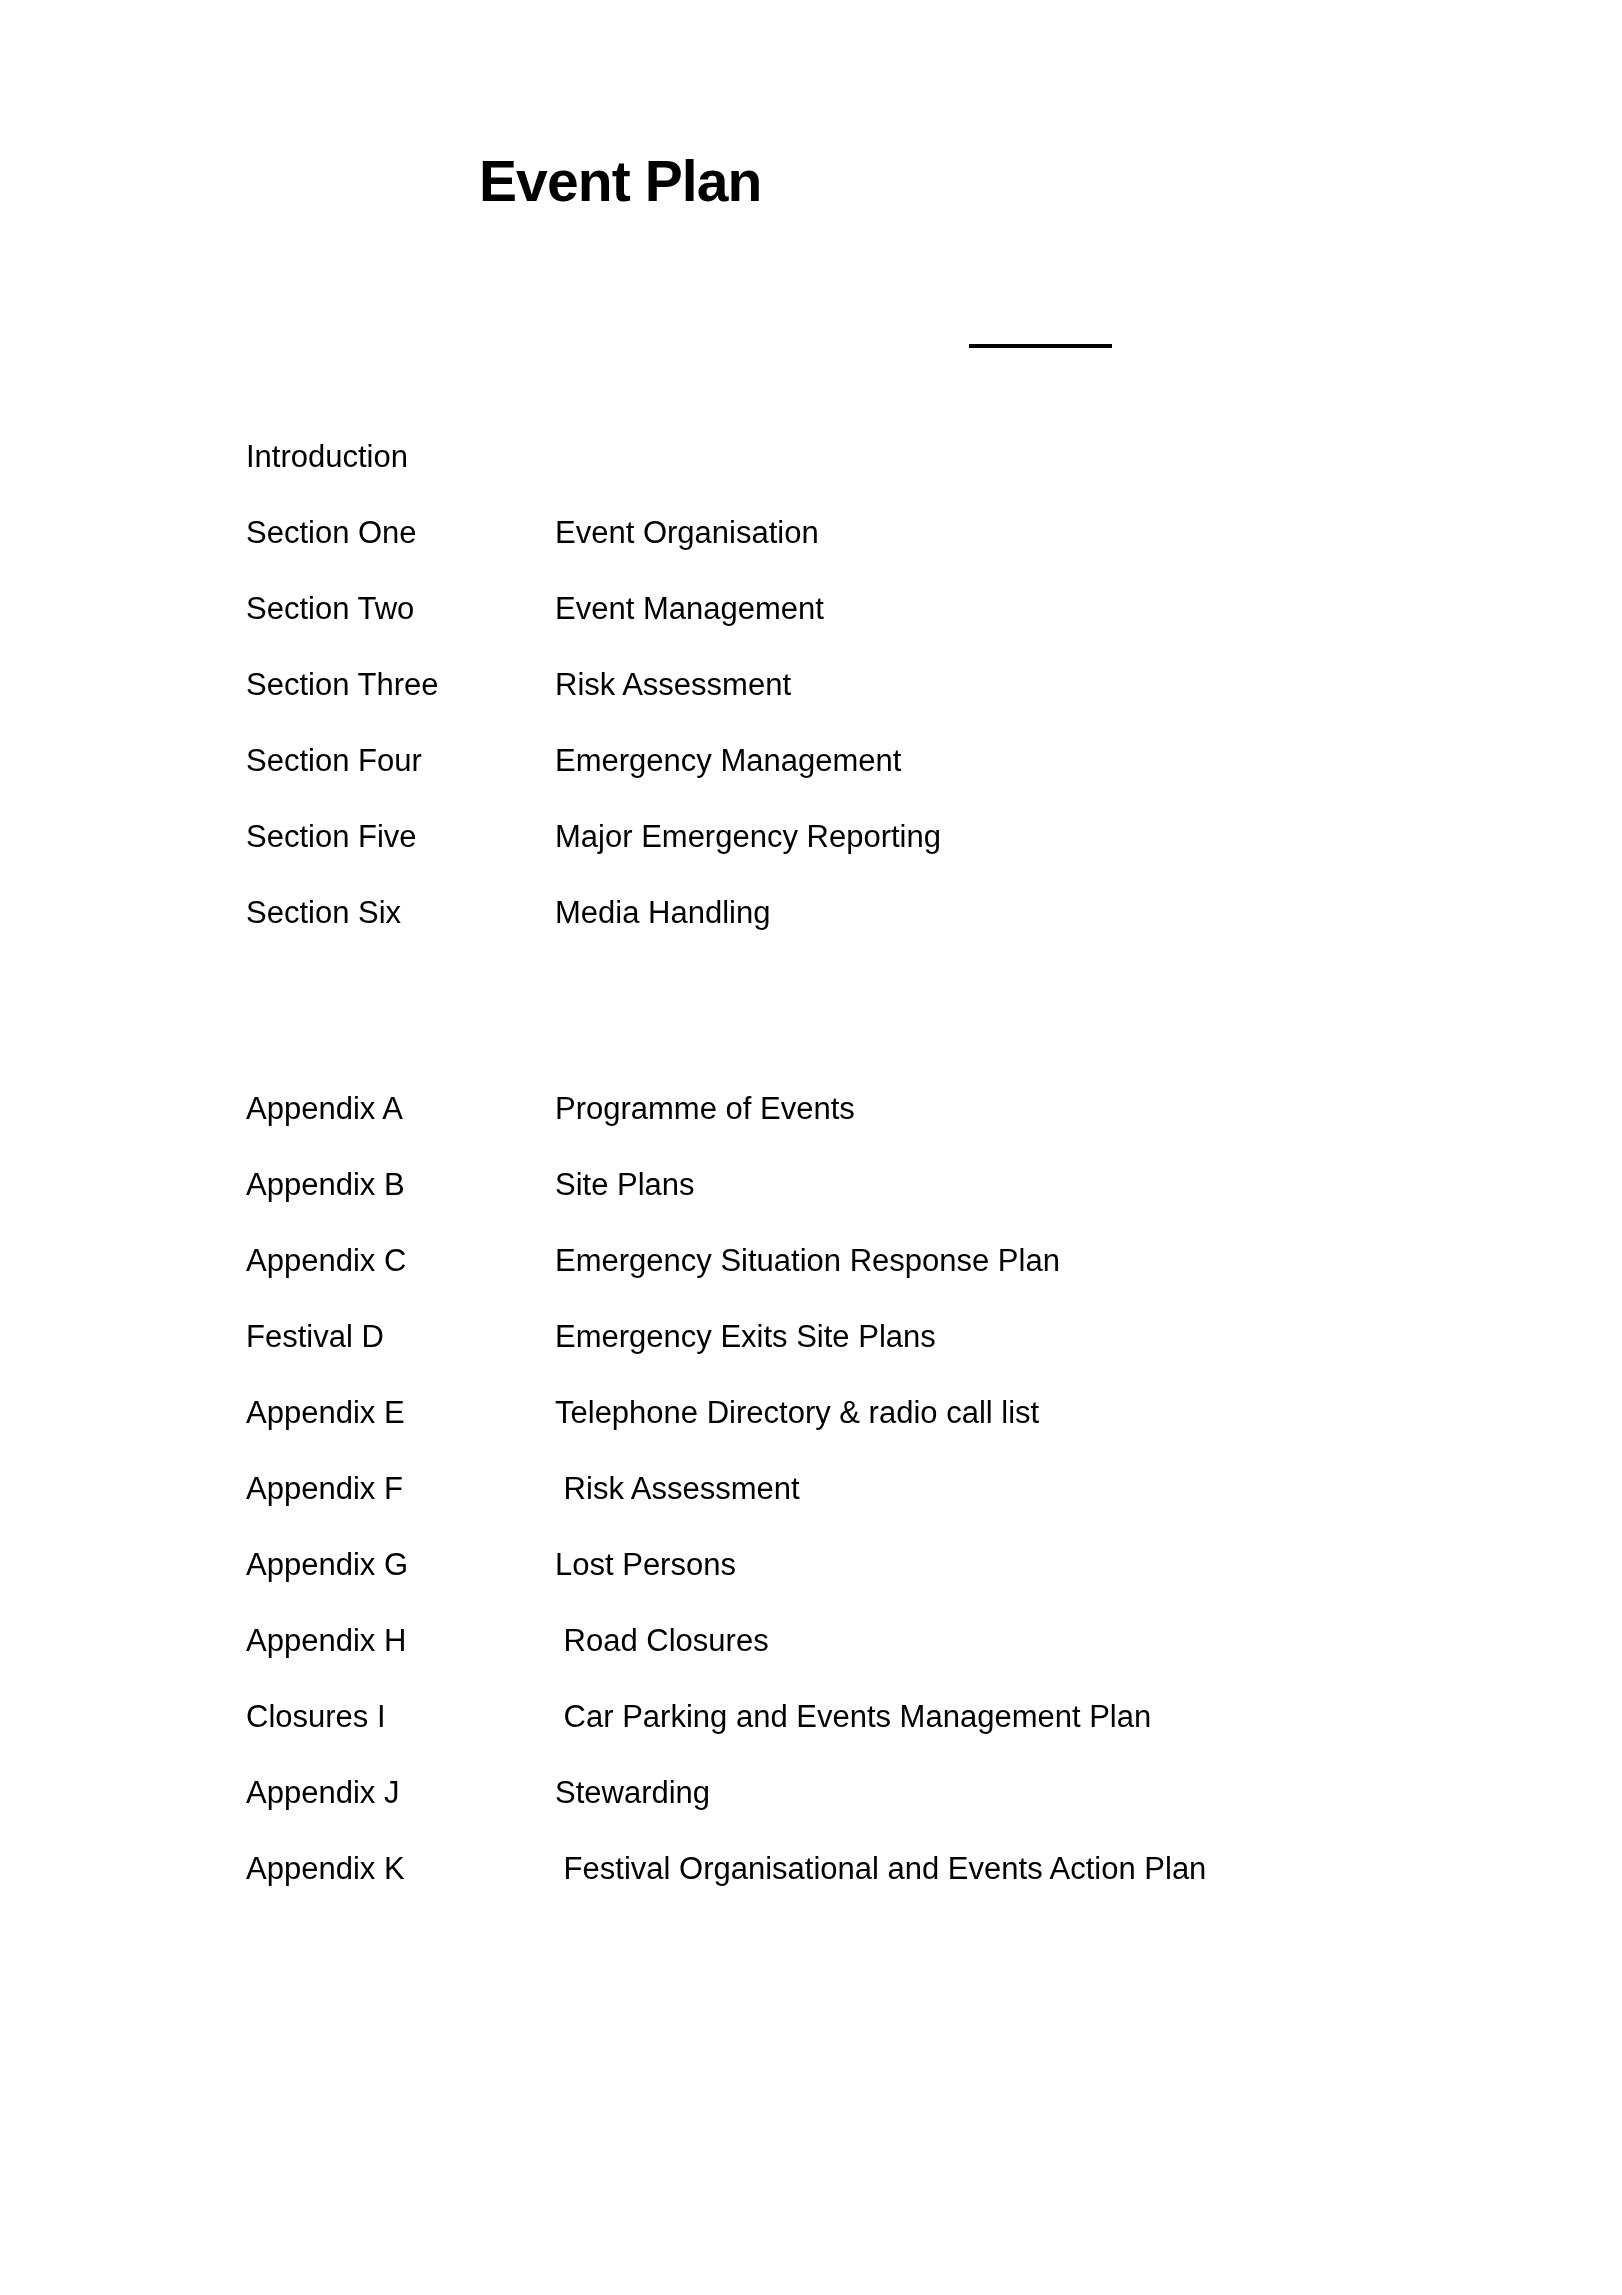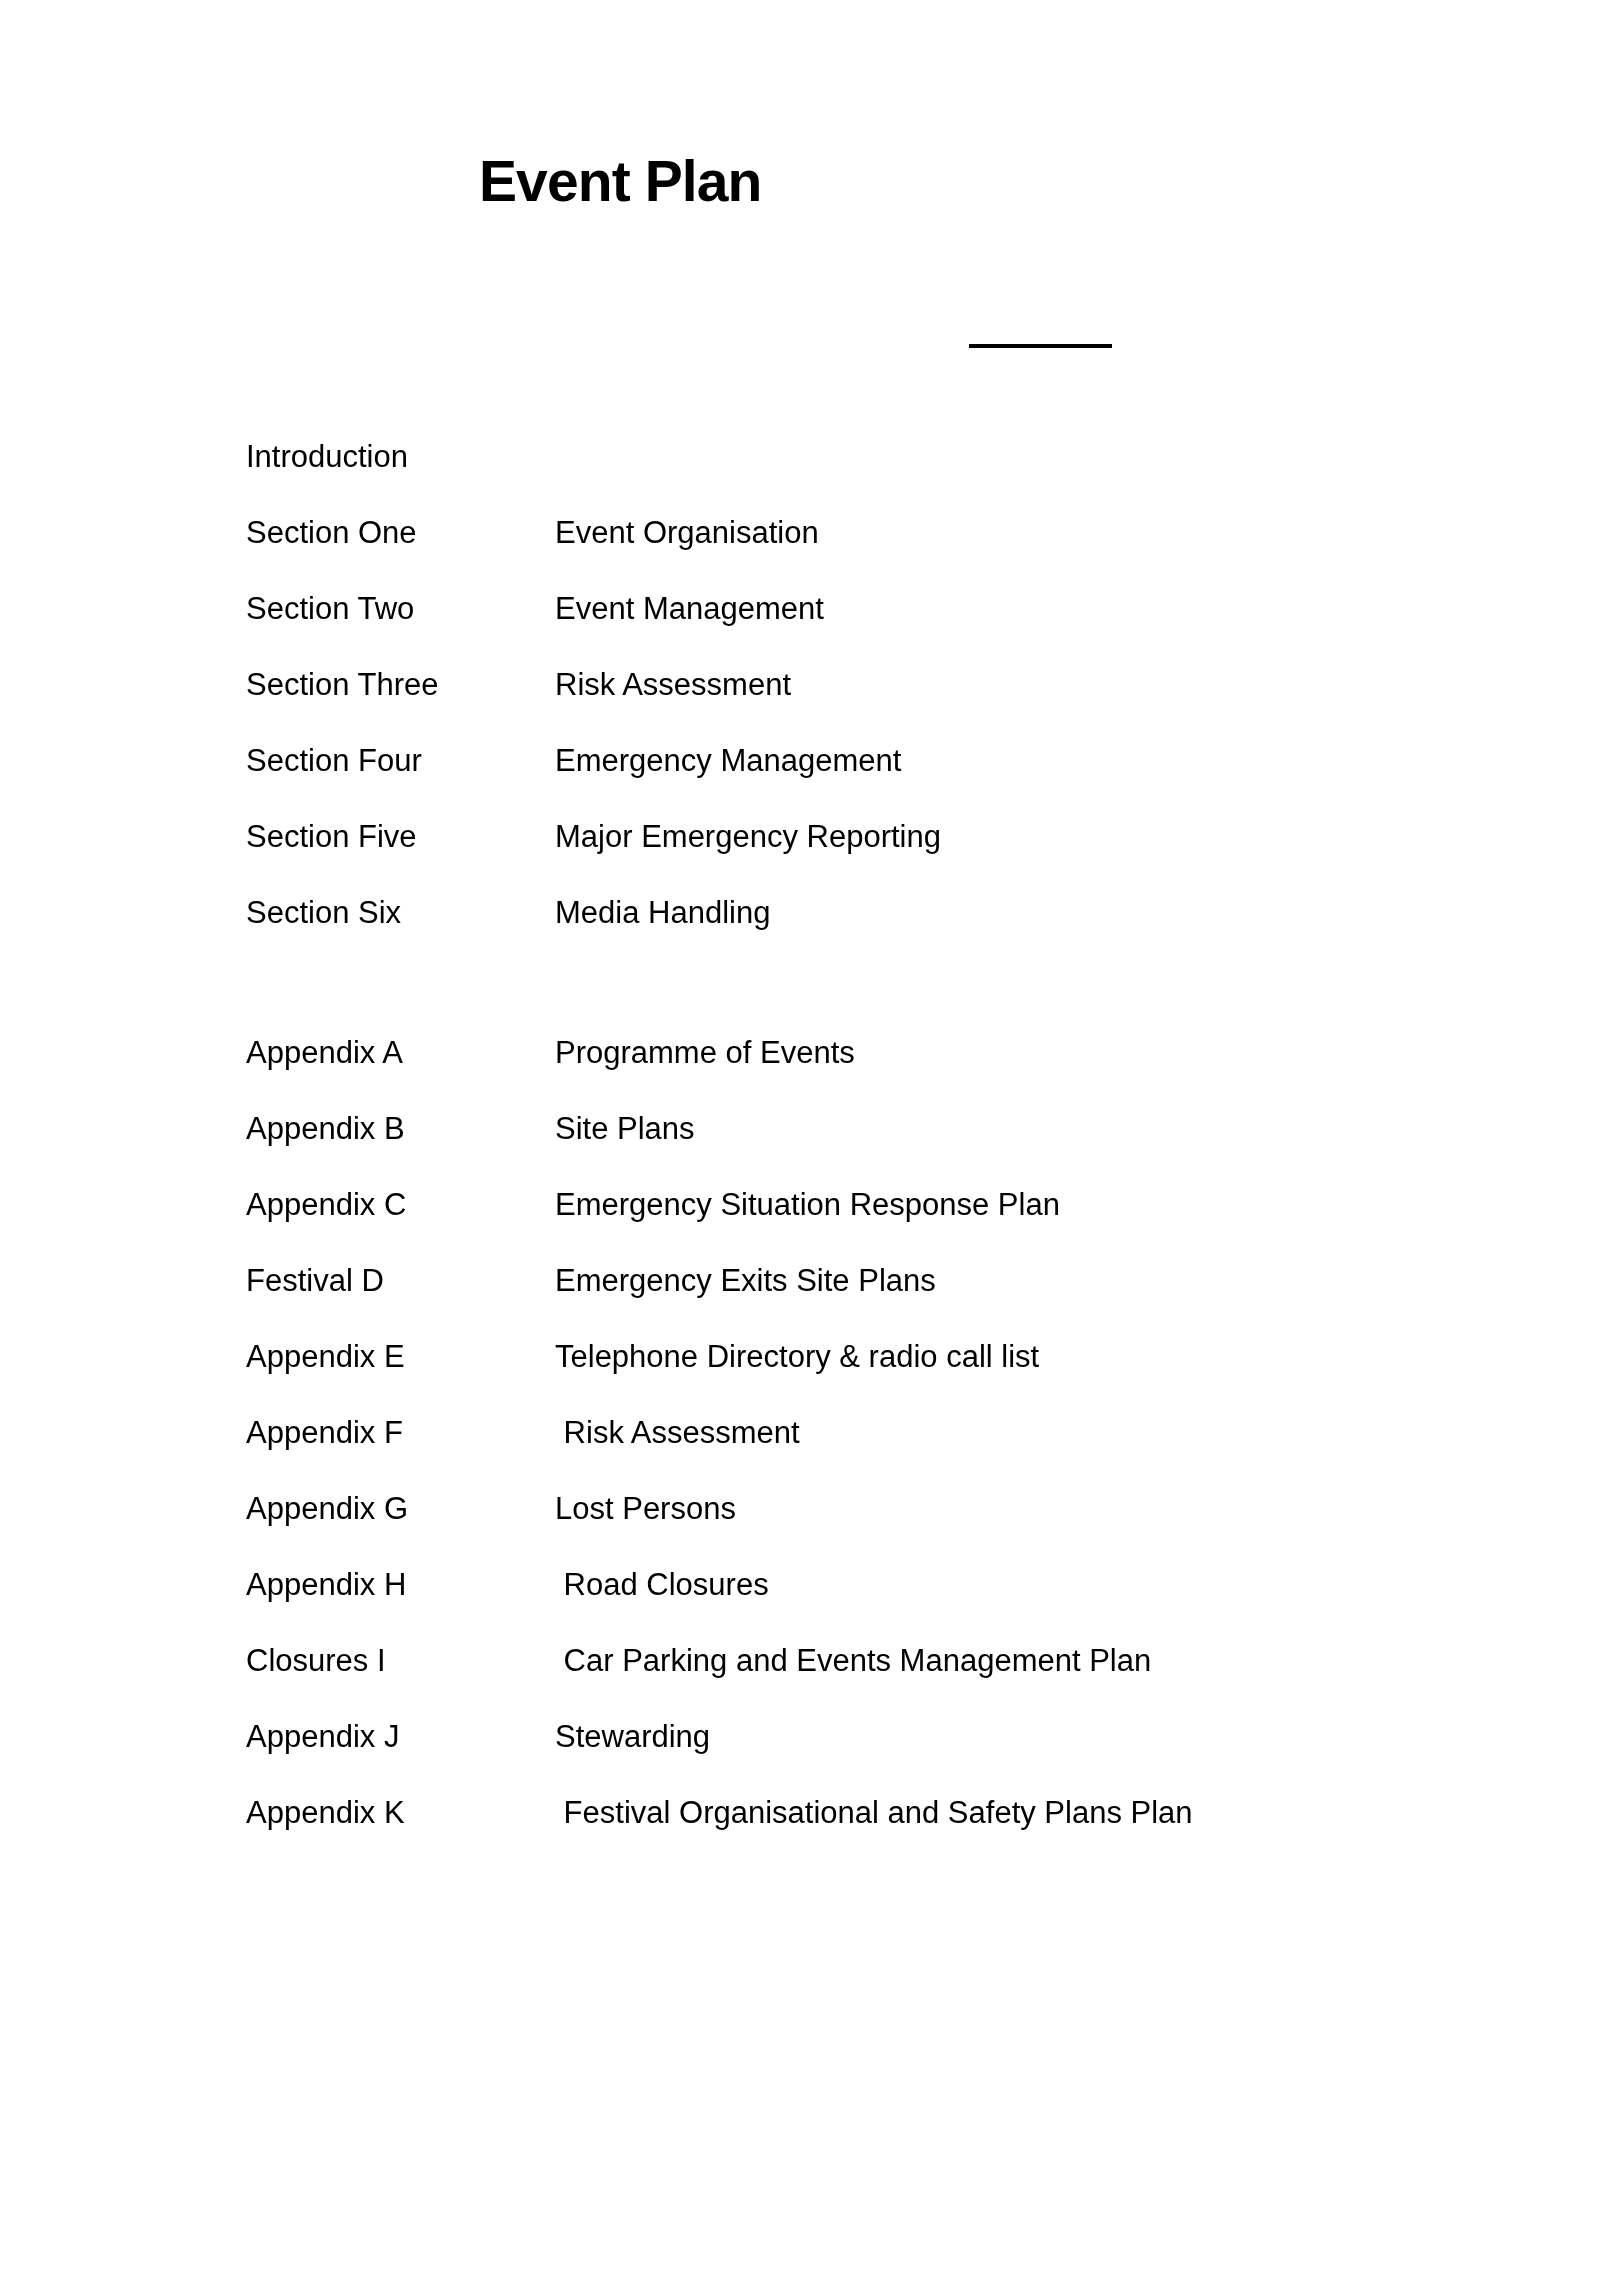--- a/index.html
+++ b/index.html
@@ -36,21 +36,21 @@
     height: 3.7px;
     background: #000000;
   }
   .toc {
     position: absolute;
     left: 246px;
     font-size: 31px;
     color: #000000;
   }
   .toc-sections   { top: 438px; }
-  .toc-appendices { top: 1034px; }
+  .toc-appendices { top: 1090px; }
   .toc-row {
     display: flex;
     height: 38px;
     line-height: 38px;
     margin-bottom: 38px;
   }
   .toc-label {
     flex: none;
     width: 309px;
     white-space: pre;
@@ -135,18 +135,18 @@
     <div class="toc-row">
       <span class="toc-label">Closures I</span>
       <span class="toc-value"> Car Parking and Events Management Plan</span>
     </div>
     <div class="toc-row">
       <span class="toc-label">Appendix J</span>
       <span class="toc-value">Stewarding</span>
     </div>
     <div class="toc-row">
       <span class="toc-label">Appendix K</span>
-      <span class="toc-value"> Festival Organisational and Safety Plans Plan</span>
+      <span class="toc-value"> Festival Organisational and Events Action Plan</span>
     </div>
   </div>
 
 </div>
 
 
 </body></html>

